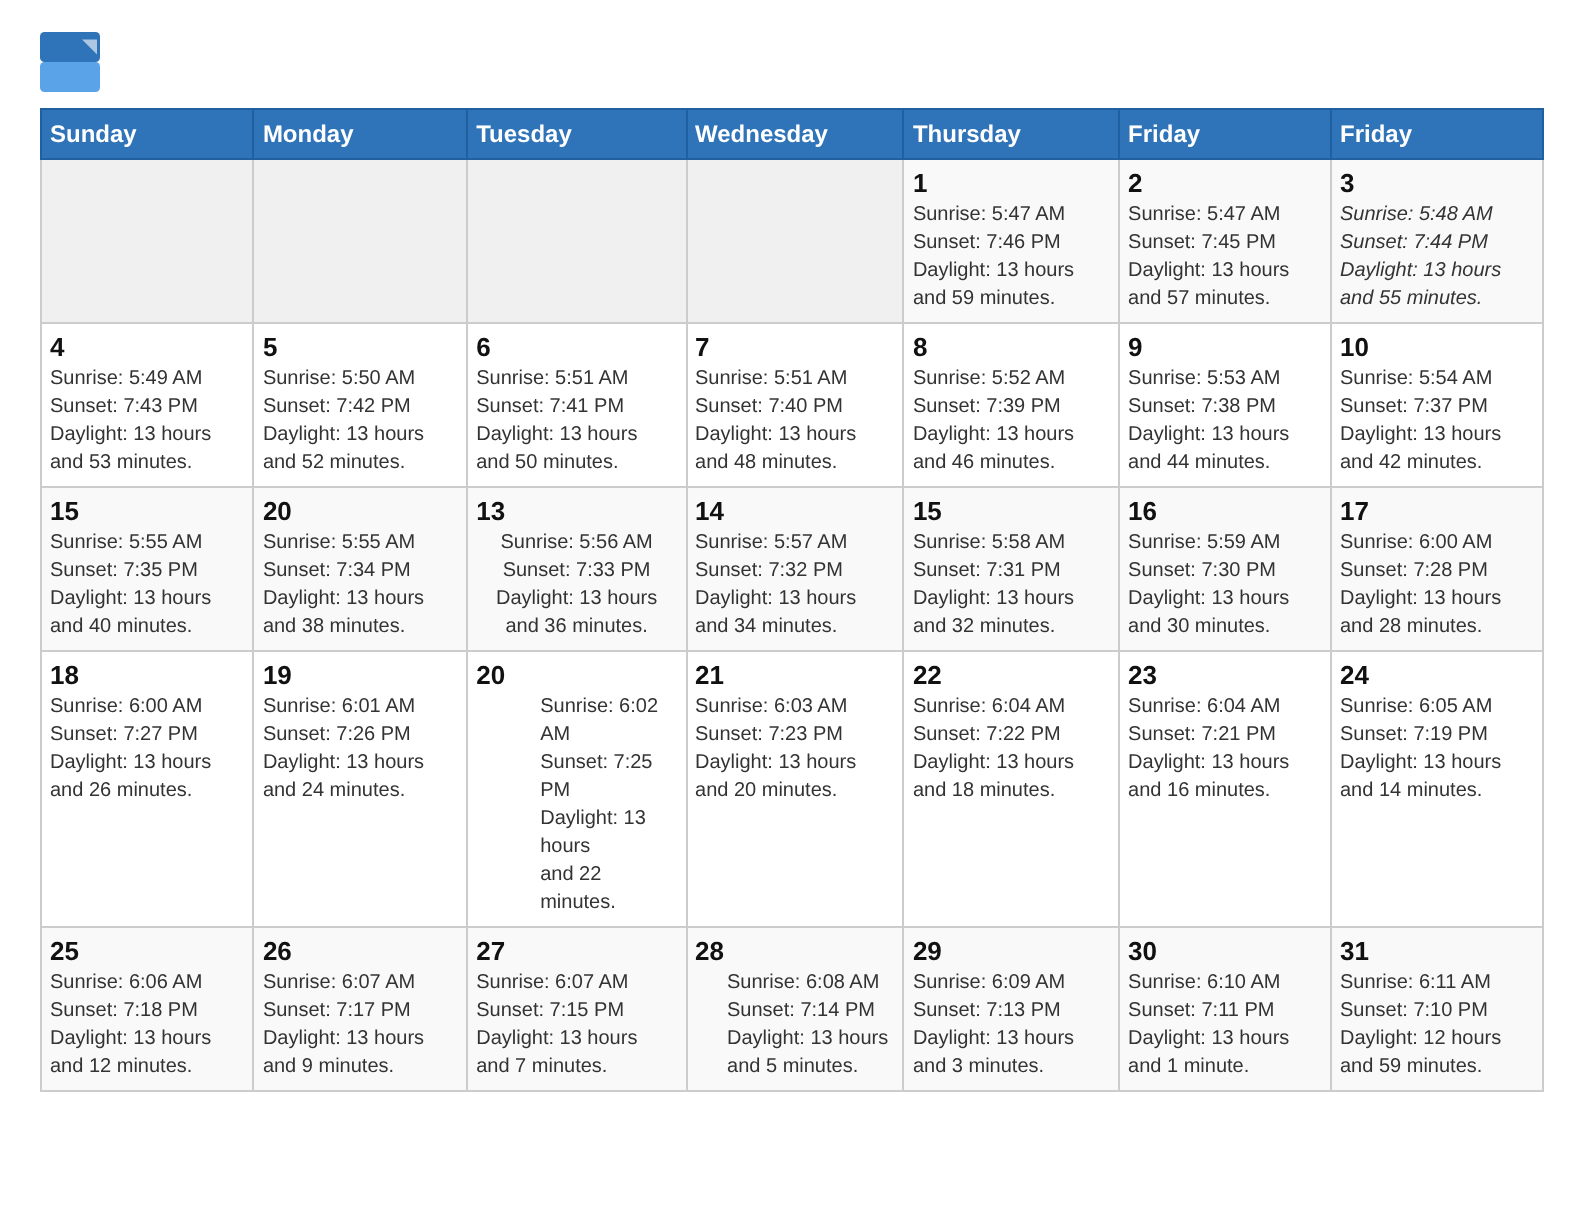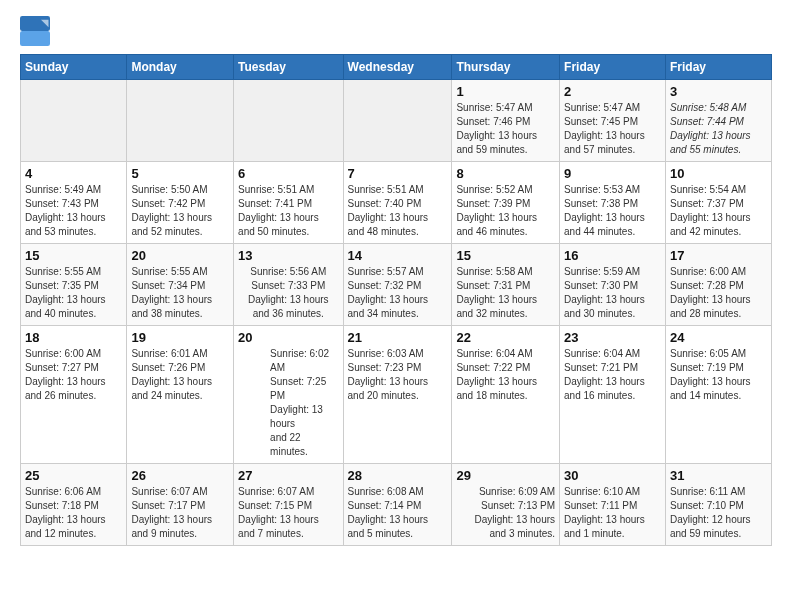--- a/index.html
+++ b/index.html
@@ -326,28 +326,28 @@
           </td>
           <td>
             <div class="day-number">27</div>
             <div class="day-info" style="white-space: pre-line;">Sunrise: 6:07 AM
 Sunset: 7:15 PM
 Daylight: 13 hours
 and 7 minutes.</div>
           </td>
           <td>
             <div class="day-number">28</div>
-            <div class="day-info" style="white-space: pre-line;">Sunrise: 6:08 AM
+            <div class="day-info" style="white-space: pre-line; margin-left: 16px;">Sunrise: 6:08 AM
 Sunset: 7:14 PM
 Daylight: 13 hours
 and 5 minutes.</div>
           </td>
           <td>
             <div class="day-number">29</div>
-            <div class="day-info" style="white-space: pre-line; text-align: right;">Sunrise: 6:09 AM
+            <div class="day-info" style="white-space: pre-line;">Sunrise: 6:09 AM
 Sunset: 7:13 PM
 Daylight: 13 hours
 and 3 minutes.</div>
           </td>
           <td>
             <div class="day-number">30</div>
             <div class="day-info" style="white-space: pre-line;">Sunrise: 6:10 AM
 Sunset: 7:11 PM
 Daylight: 13 hours
 and 1 minute.</div>

